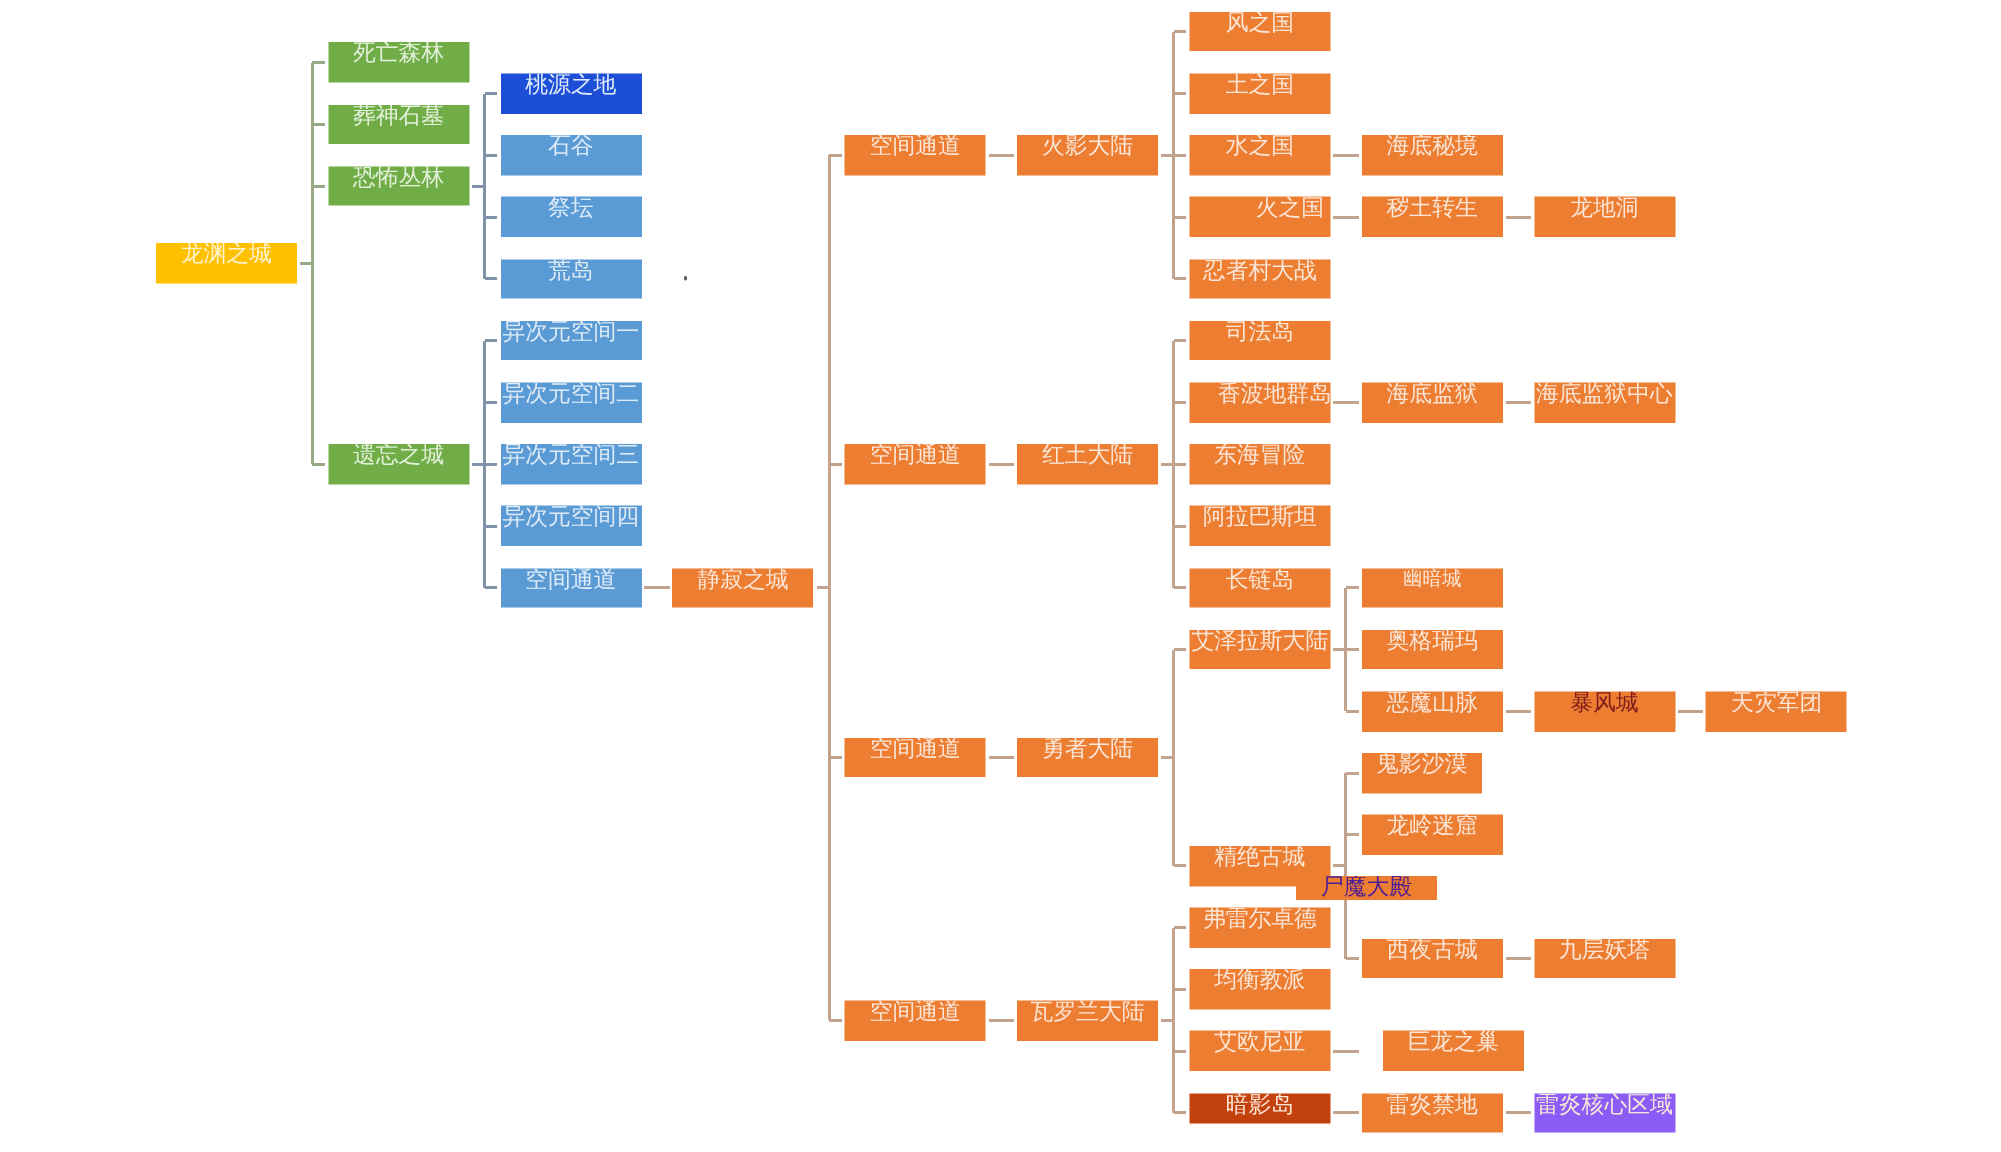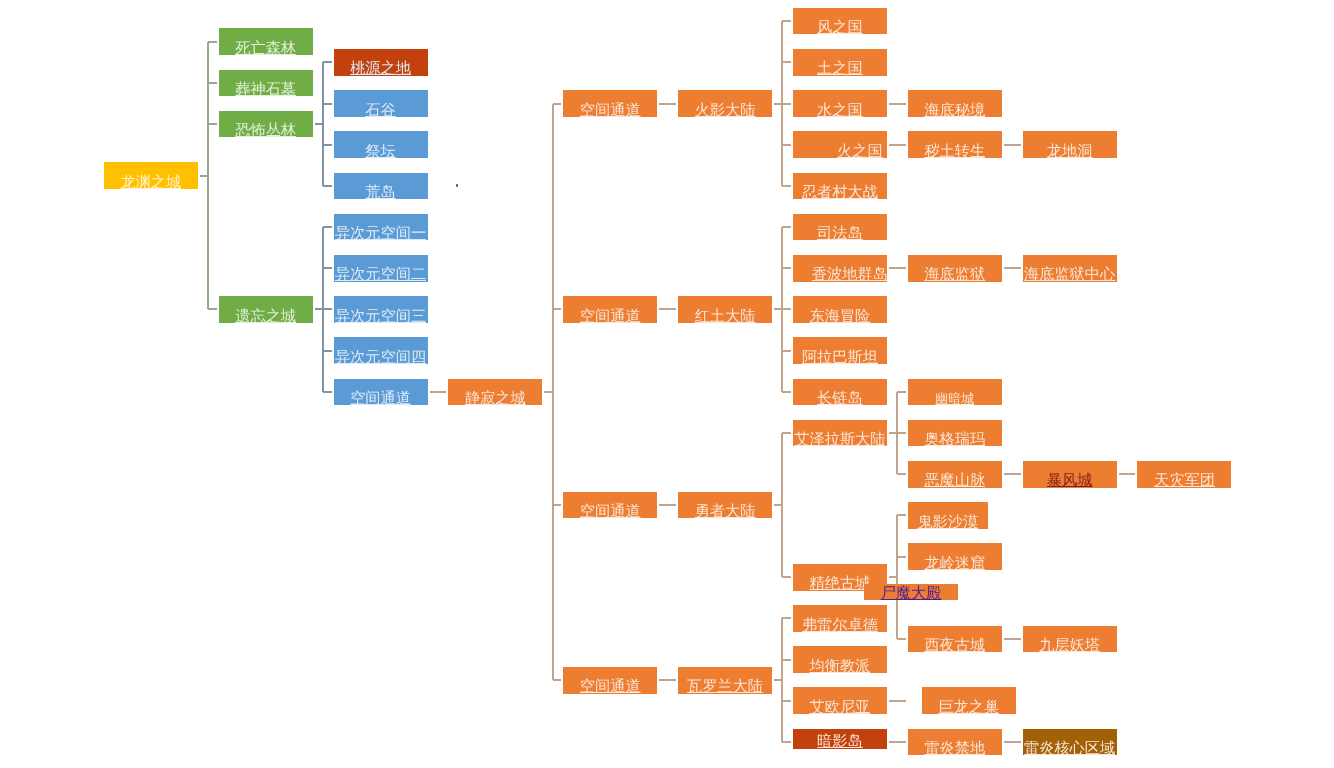--- a/index.html
+++ b/index.html
@@ -6,24 +6,23 @@
   html,body{margin:0;padding:0;}
   body{
     width:1334px;height:768px;background:#ffffff;overflow:hidden;
     font-family:"Liberation Sans","DejaVu Sans",sans-serif;
   }
   #map{position:relative;width:1334px;height:768px;}
   #nodes{position:absolute;left:0;top:0;width:1334px;height:768px;opacity:0.9999;}
   #links{position:absolute;left:0;top:0;width:1334px;height:768px;}
   .node{
     position:absolute;box-sizing:border-box;
-    display:flex;align-items:flex-end;justify-content:center;
+    display:flex;align-items:flex-start;justify-content:center;
     white-space:nowrap;overflow:hidden;
     letter-spacing:0px;
-    text-decoration:underline;
   }
   .node .lbl{display:block;line-height:1;}
 </style>
 </head>
 <body>
 
 <div id="map">
   <svg id="links" viewBox="0 0 1334 768" xmlns="http://www.w3.org/2000/svg">
       <path d="M199.8 175.61249999999998H208.225 M208.225 41.745H216.64999999999998 M208.225 82.93499999999999H216.64999999999998 M208.225 124.12499999999999H216.64999999999998 M208.225 309.48H216.64999999999998 M208.225 41.745V309.48" stroke="#97AA87" stroke-width="2" fill="none" shape-rendering="crispEdges"></path>
       <path d="M314.65 124.12499999999999H323.075 M323.075 62.339999999999996H331.5 M323.075 103.52999999999999H331.5 M323.075 144.72H331.5 M323.075 185.91H331.5 M323.075 62.339999999999996V185.91" stroke="#8093A8" stroke-width="2" fill="none" shape-rendering="crispEdges"></path>
@@ -64,21 +63,21 @@
       </div>
     <div class="node n-green" style="left: 218.65px; top: 69.585px; width: 94px; height: 26.7px; background: rgb(112, 173, 71); color: rgb(226, 240, 217); font-size: 15.2px;">
         <span class="lbl">葬神石墓</span>
       </div>
     <div class="node n-green" style="left: 218.65px; top: 110.775px; width: 94px; height: 26.7px; background: rgb(112, 173, 71); color: rgb(226, 240, 217); font-size: 15.2px;">
         <span class="lbl">恐怖丛林</span>
       </div>
     <div class="node n-green" style="left: 218.65px; top: 296.13px; width: 94px; height: 26.7px; background: rgb(112, 173, 71); color: rgb(226, 240, 217); font-size: 15.2px;">
         <span class="lbl">遗忘之城</span>
       </div>
-    <div class="node n-blue" style="left: 333.5px; top: 48.99px; width: 94px; height: 26.7px; background: #c2410c; color: rgb(222, 235, 247); font-size: 15.2px;">
+    <div class="node n-blue" style="left: 333.5px; top: 48.99px; width: 94px; height: 26.7px; background: #1d4ed8; color: rgb(222, 235, 247); font-size: 15.2px;">
         <span class="lbl">桃源之地</span>
       </div>
     <div class="node n-blue" style="left: 333.5px; top: 90.18px; width: 94px; height: 26.7px; background: rgb(91, 155, 213); color: rgb(222, 235, 247); font-size: 15.2px;">
         <span class="lbl">石谷</span>
       </div>
     <div class="node n-blue" style="left: 333.5px; top: 131.37px; width: 94px; height: 26.7px; background: rgb(91, 155, 213); color: rgb(222, 235, 247); font-size: 15.2px;">
         <span class="lbl">祭坛</span>
       </div>
     <div class="node n-blue" style="left: 333.5px; top: 172.56px; width: 94px; height: 26.7px; background: rgb(91, 155, 213); color: rgb(222, 235, 247); font-size: 15.2px;">
         <span class="lbl">荒岛</span>
@@ -217,17 +216,17 @@
       </div>
     <div class="node n-orange" style="left: 792.9px; top: 728.625px; width: 94px; height: 20px; background: #c2410c; color: rgb(251, 229, 214); font-size: 15.2px;">
         <span class="lbl">暗影岛</span>
       </div>
     <div class="node n-orange" style="left: 907.75px; top: 687.435px; width: 94px; height: 26.7px; background: rgb(237, 125, 49); color: rgb(251, 229, 214); font-size: 15.2px; margin-left: 14px;">
         <span class="lbl">巨龙之巢</span>
       </div>
     <div class="node n-orange" style="left: 907.75px; top: 728.625px; width: 94px; height: 26.7px; background: rgb(237, 125, 49); color: rgb(251, 229, 214); font-size: 15.2px;">
         <span class="lbl">雷炎禁地</span>
       </div>
-    <div class="node n-orange" style="left: 1022.6px; top: 728.625px; width: 94px; height: 26.7px; background: #a16207; color: rgb(251, 229, 214); font-size: 15.2px;">
+    <div class="node n-orange" style="left: 1022.6px; top: 728.625px; width: 94px; height: 26.7px; background: #8b5cf6; color: rgb(251, 229, 214); font-size: 15.2px;">
         <span class="lbl">雷炎核心区域</span>
       </div>
   </div>
 </div>
 
 </body></html>

